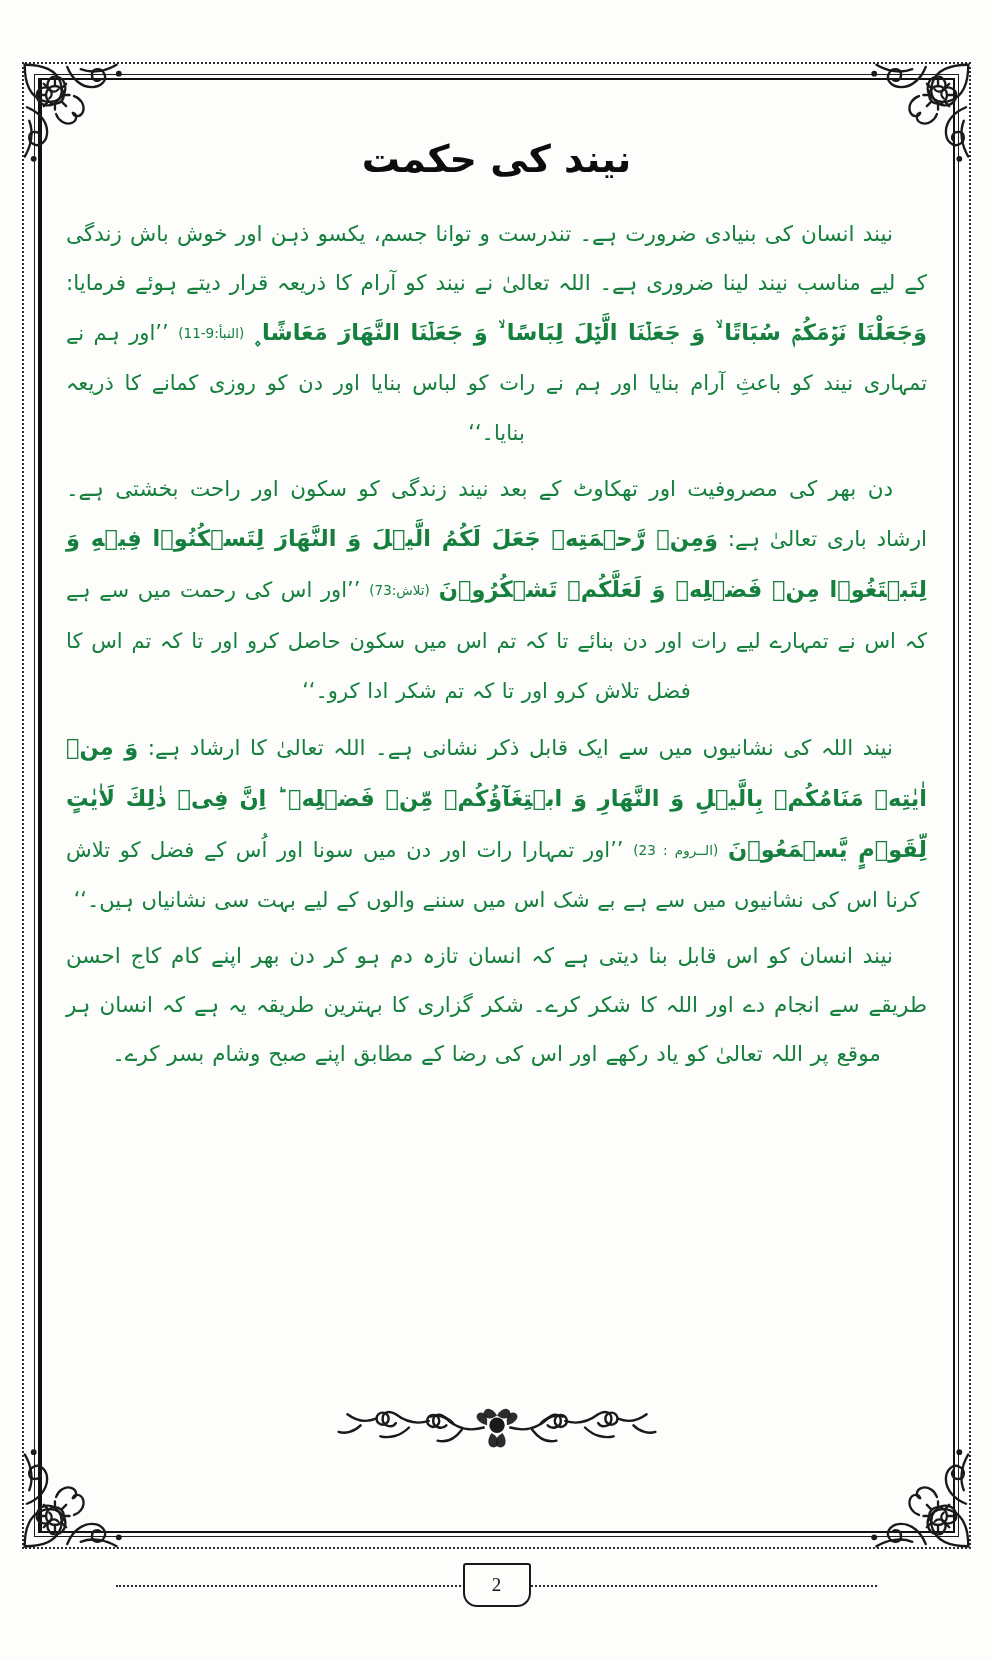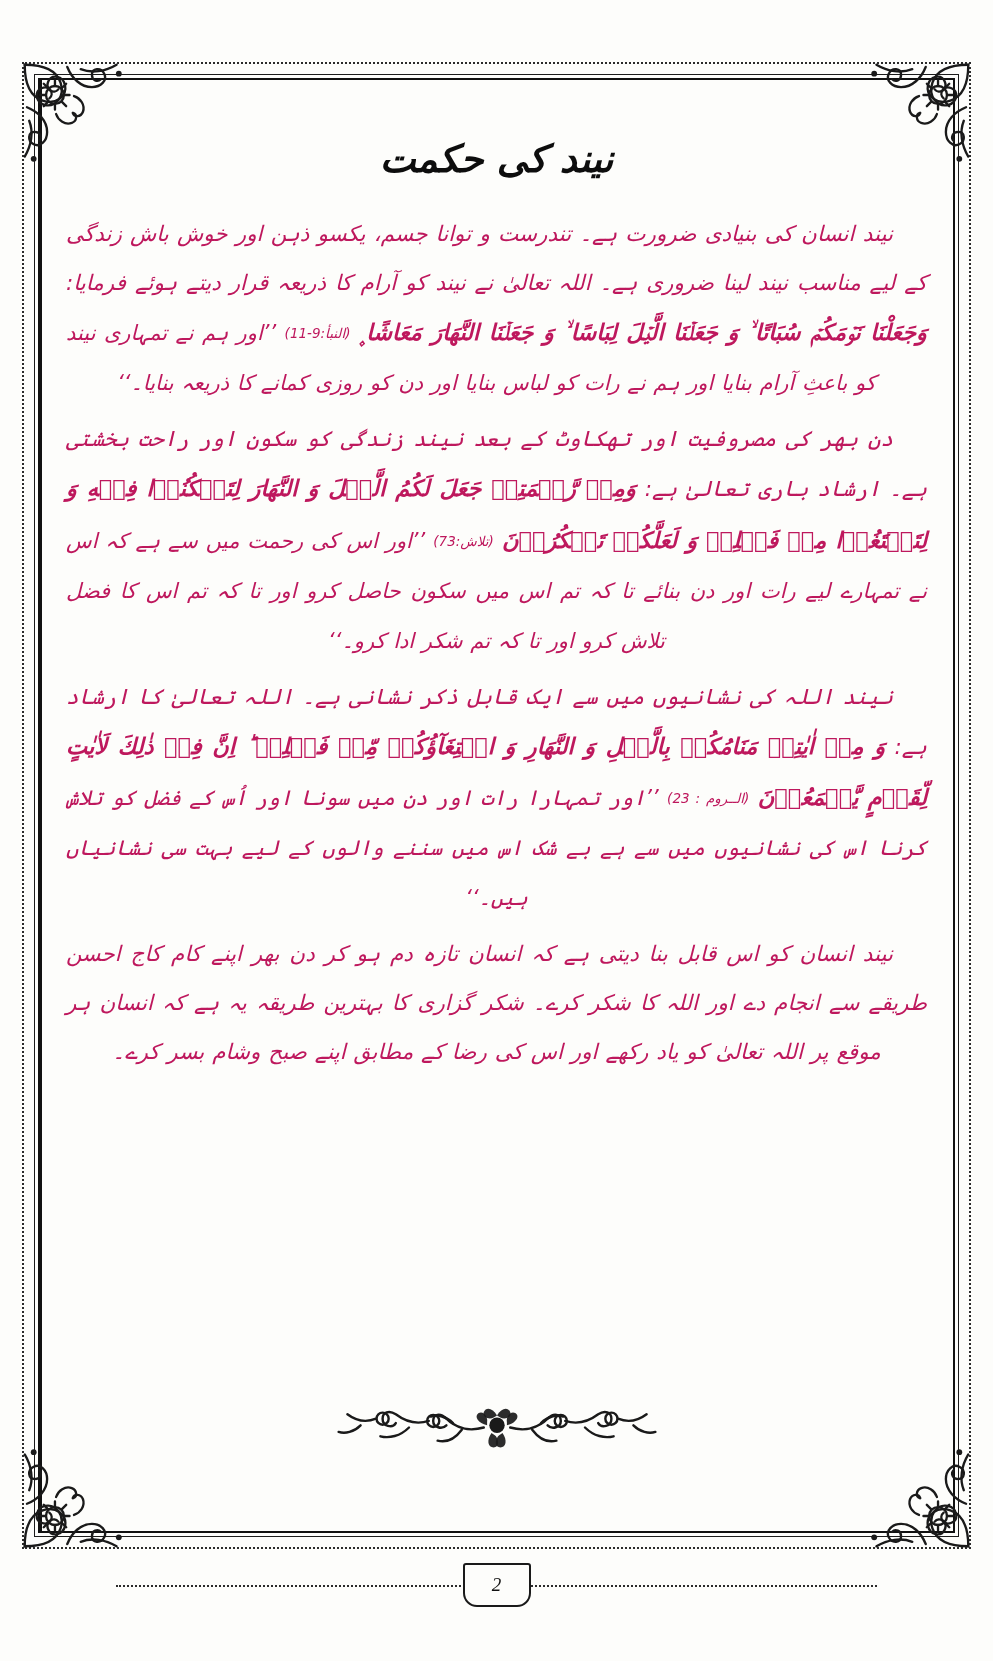--- a/index.html
+++ b/index.html
@@ -9,21 +9,20 @@
     background: #ffffff;
   }
   .page {
     position: relative;
     width: 993px;
     height: 1661px;
     margin: 0 auto;
     background: #fdfdfb;
     overflow: hidden;
     font-family: "DejaVu Sans", "Liberation Sans", sans-serif;
-    font-style: italic;
   }
 
   
   .frame-outer {
     position: absolute;
     left: 22px;
     top: 62px;
     right: 22px;
     bottom: 112px;
     border: 2px dotted #2b2b2b;
@@ -80,21 +79,21 @@
     line-height: 1.45;
     font-weight: 700;
     color: #0d0d0d;
     margin: 10px 0 22px 0;
     letter-spacing: 0.5px;
   }
 
   .para {
     font-size: 21.5px;
     line-height: 2.28;
-    color: #be185d;
+    color: #15803d;
     text-align: justify;
     text-align-last: center;
     margin: 0 0 6px 0;
     text-indent: 34px;
     word-spacing: 1px;
   }
 
   .ayah {
     font-weight: 700;
     font-size: 22.5px;

